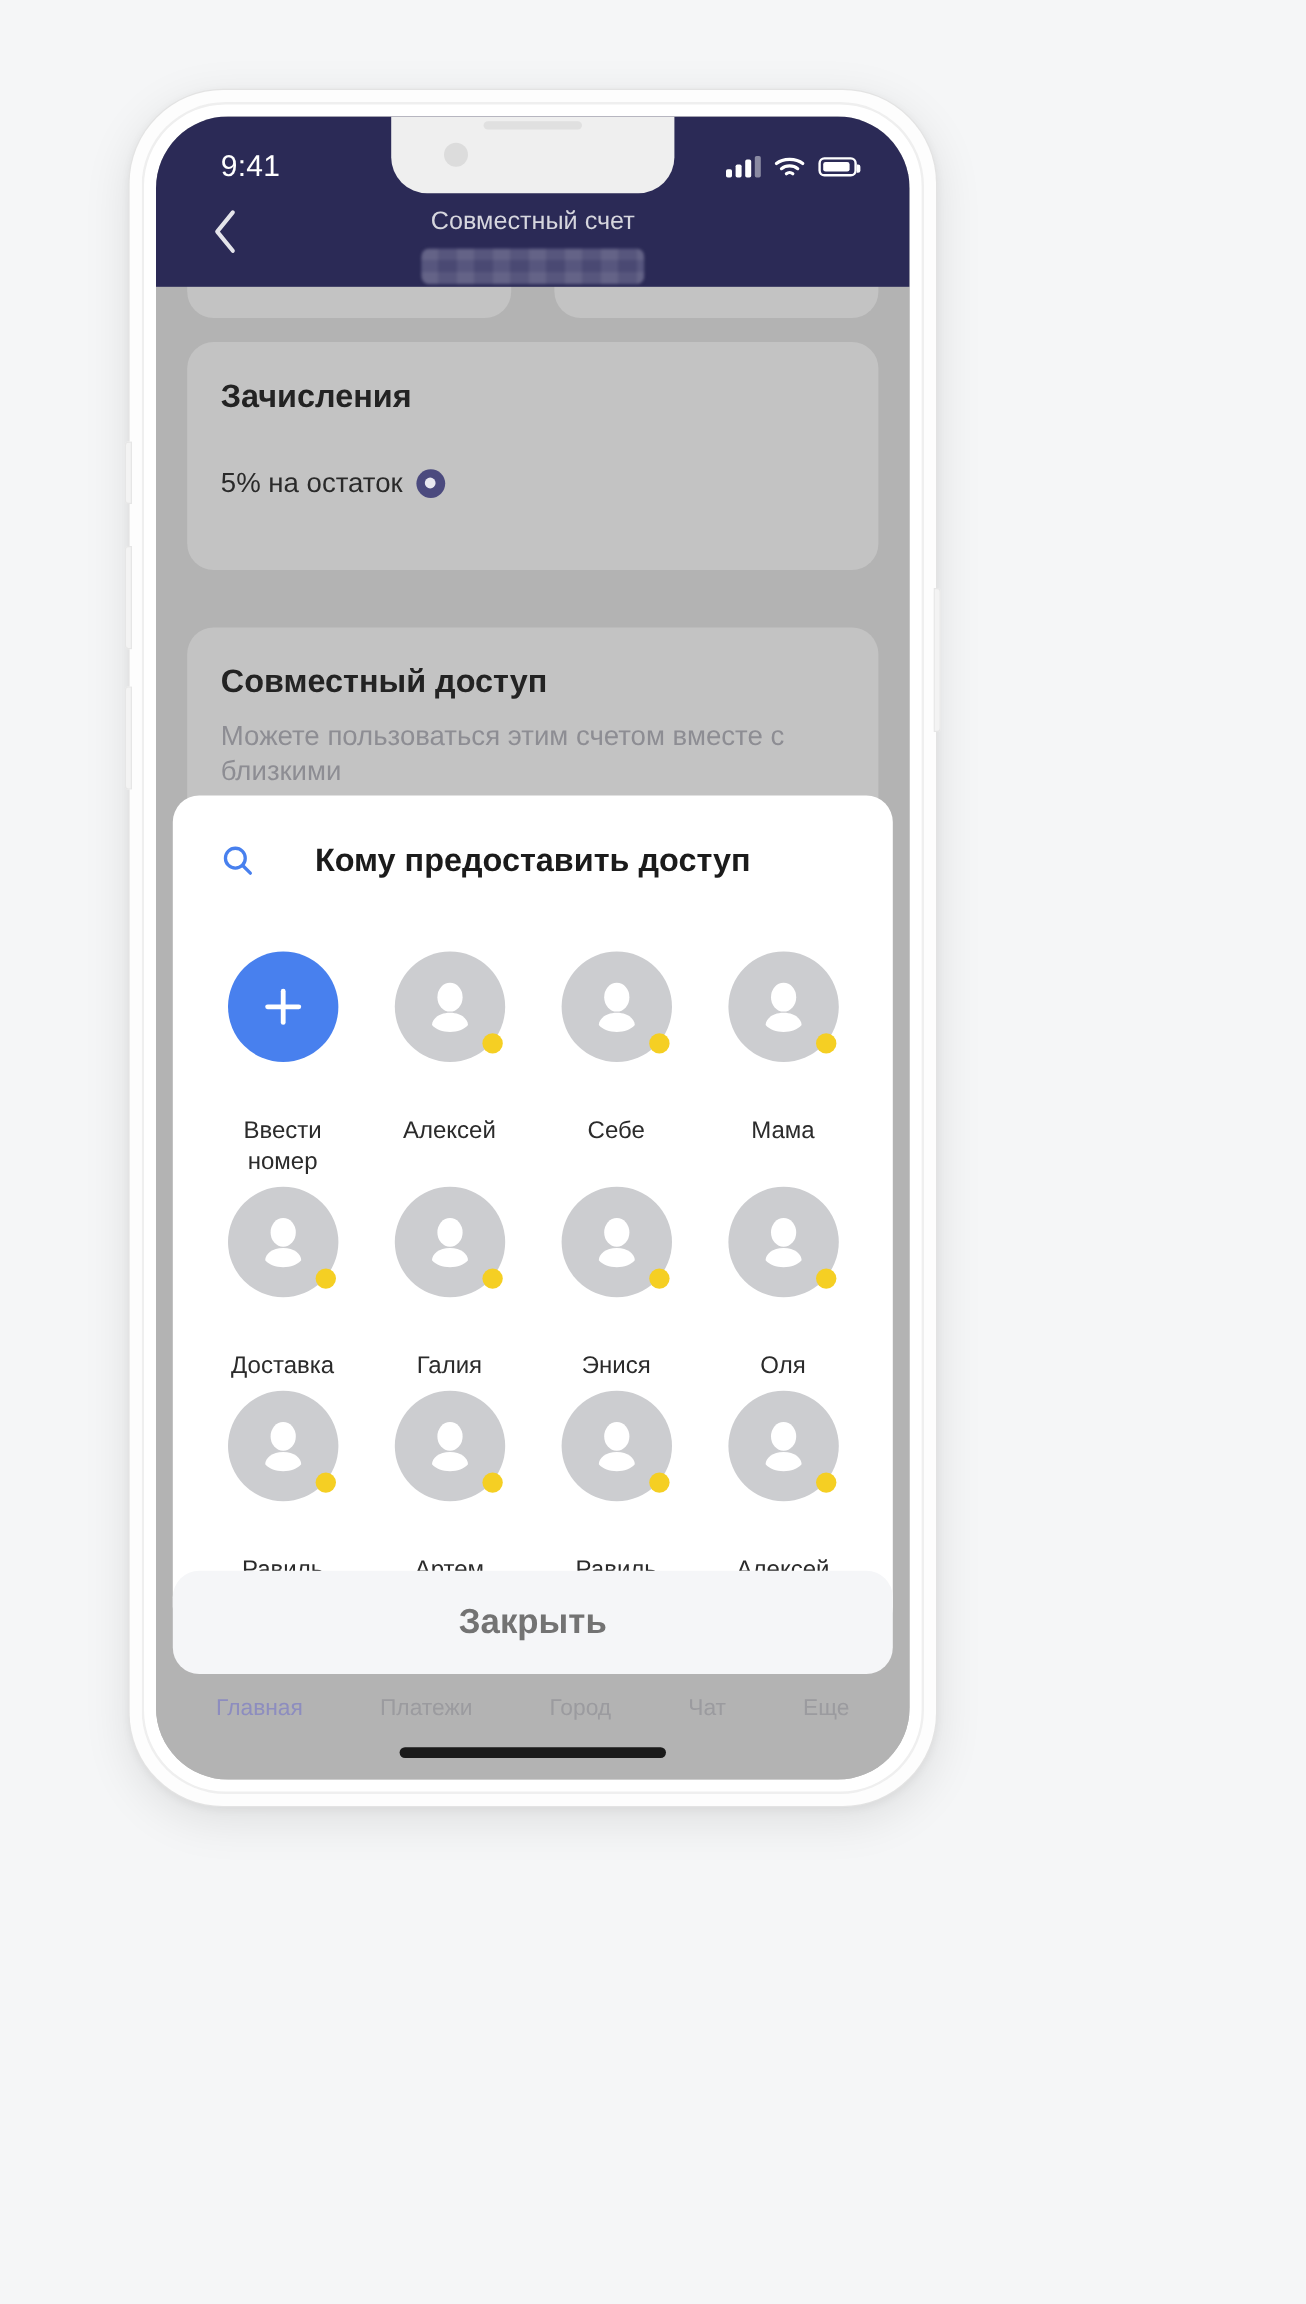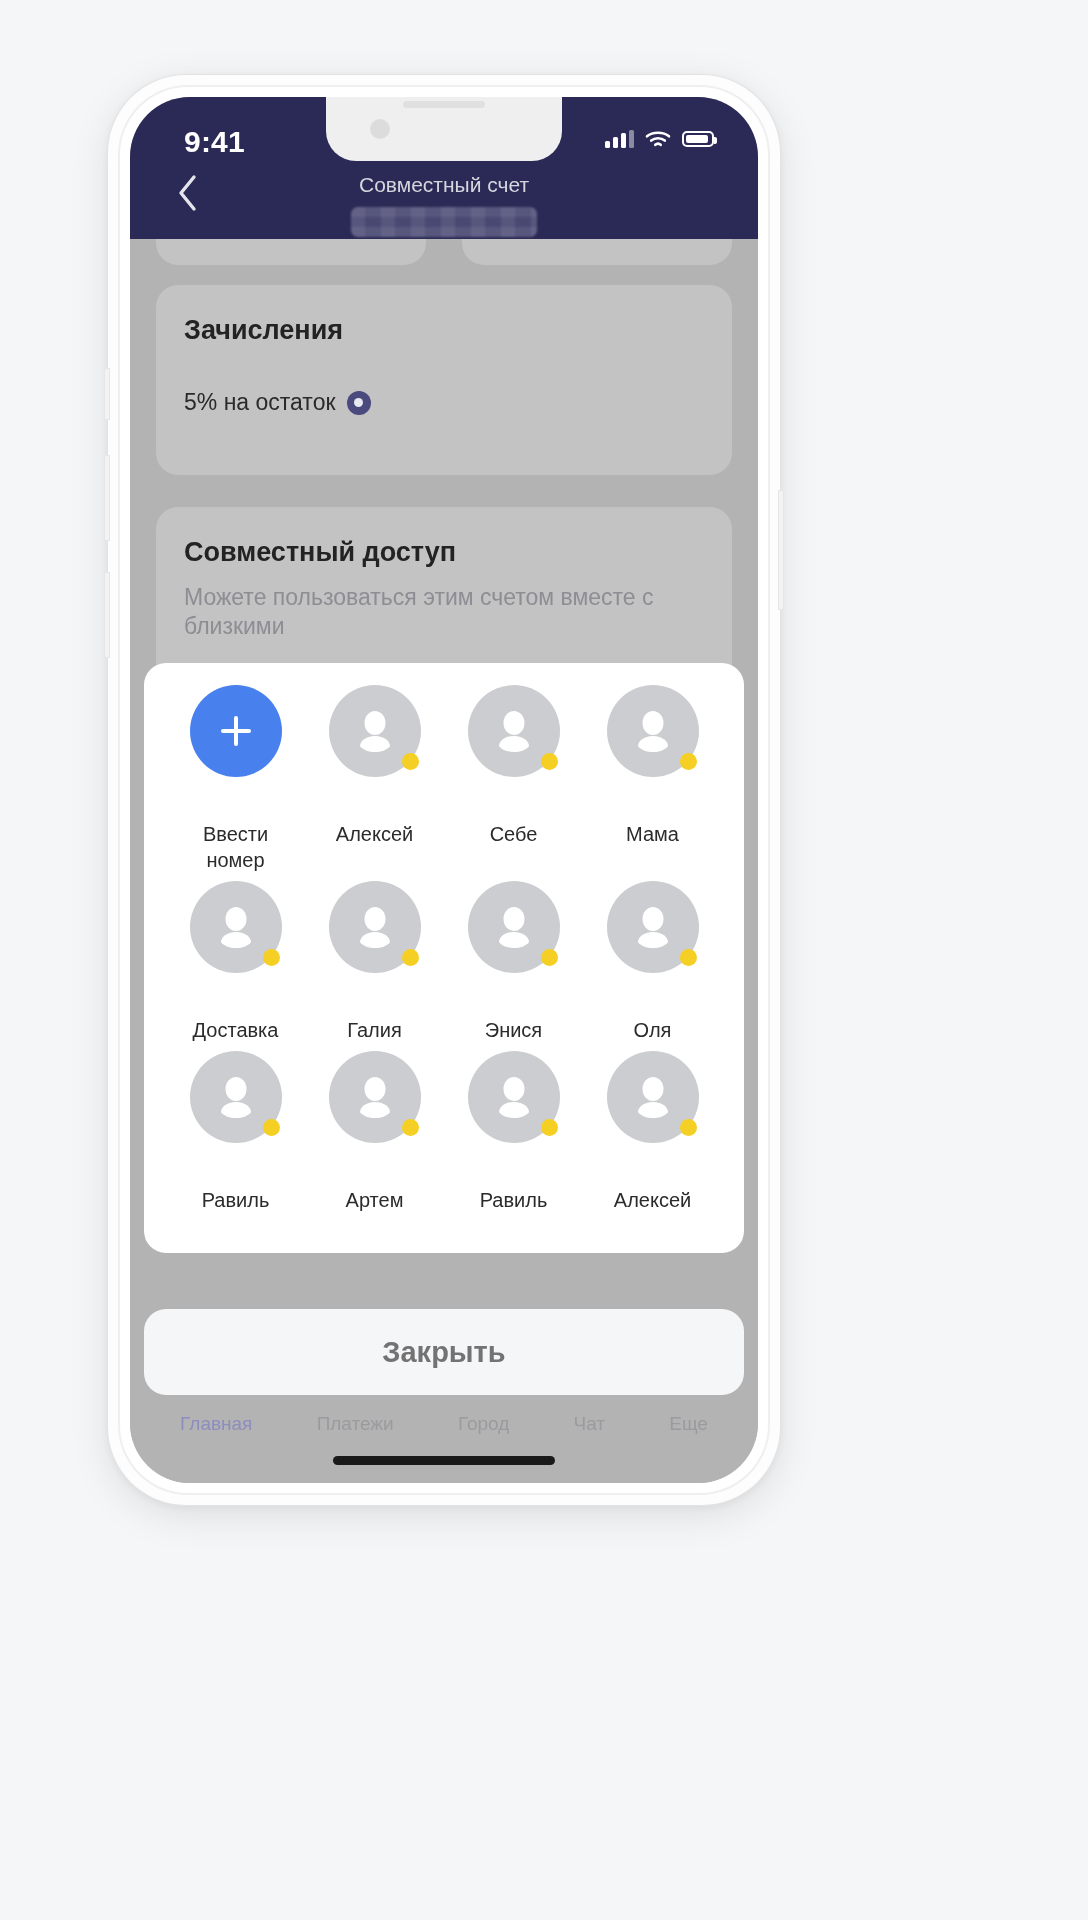--- a/index.html
+++ b/index.html
@@ -67,22 +67,22 @@
     position: absolute;
     left: 0; top: 0;
     width: 628px;
     height: 142px;
     background: #2b2a56;
   }
   .status-time {
     position: absolute;
     left: 54px; top: 28px;
     color: #ffffff;
-    font-size: 30px;
-    font-weight: bold;
+    font-size: 25px;
+    font-weight: normal;
     letter-spacing: 0.2px;
   }
   .status-icons {
     position: absolute;
     right: 44px; top: 30px;
     display: flex;
     align-items: center;
     gap: 11px;
     height: 24px;
   }
@@ -185,21 +185,21 @@
   .card {
     position: absolute;
     left: 26px;
     width: 576px;
     background: #c3c3c3;
     border-radius: 22px;
   }
   .card-partial { top: -44px; height: 70px; width: 270px; }
   .card-partial2 { top: -44px; left: 332px; height: 70px; width: 270px; }
   .card-a { top: 46px; height: 190px; }
-  .card-b { top: 268px; height: 230px; text-decoration: underline; }
+  .card-b { top: 284px; height: 230px; text-decoration: underline; }
 
   .card-title {
     position: absolute;
     left: 28px; top: 30px;
     font-size: 27px;
     font-weight: bold;
     color: #232323;
   }
   .card-row {
     position: absolute;
@@ -401,20 +401,29 @@
       <span>Платежи</span>
       <span>Город</span>
       <span>Чат</span>
       <span>Еще</span>
     </div>
 
     <div class="home-indicator"></div>
   </div>
 
   <div class="sheet">
+    <div class="sheet-head">
+      <div class="sheet-search">
+        <svg width="30" height="30" viewBox="0 0 24 24" fill="none" stroke="#4880ee" stroke-width="2.2" stroke-linecap="round">
+          <circle cx="10.5" cy="10.5" r="6.6"></circle>
+          <line x1="15.4" y1="15.4" x2="20.5" y2="20.5"></line>
+        </svg>
+      </div>
+      <div class="sheet-title">Кому предоставить доступ</div>
+    </div>
     <div class="grid" id="contact-grid">
         <div class="cell">
           <div class="avatar-wrap">
             <div class="avatar add">
               <div class="plus"></div>
             </div>
           </div>
           <div class="cell-label">Ввести
 номер</div>
         </div>

